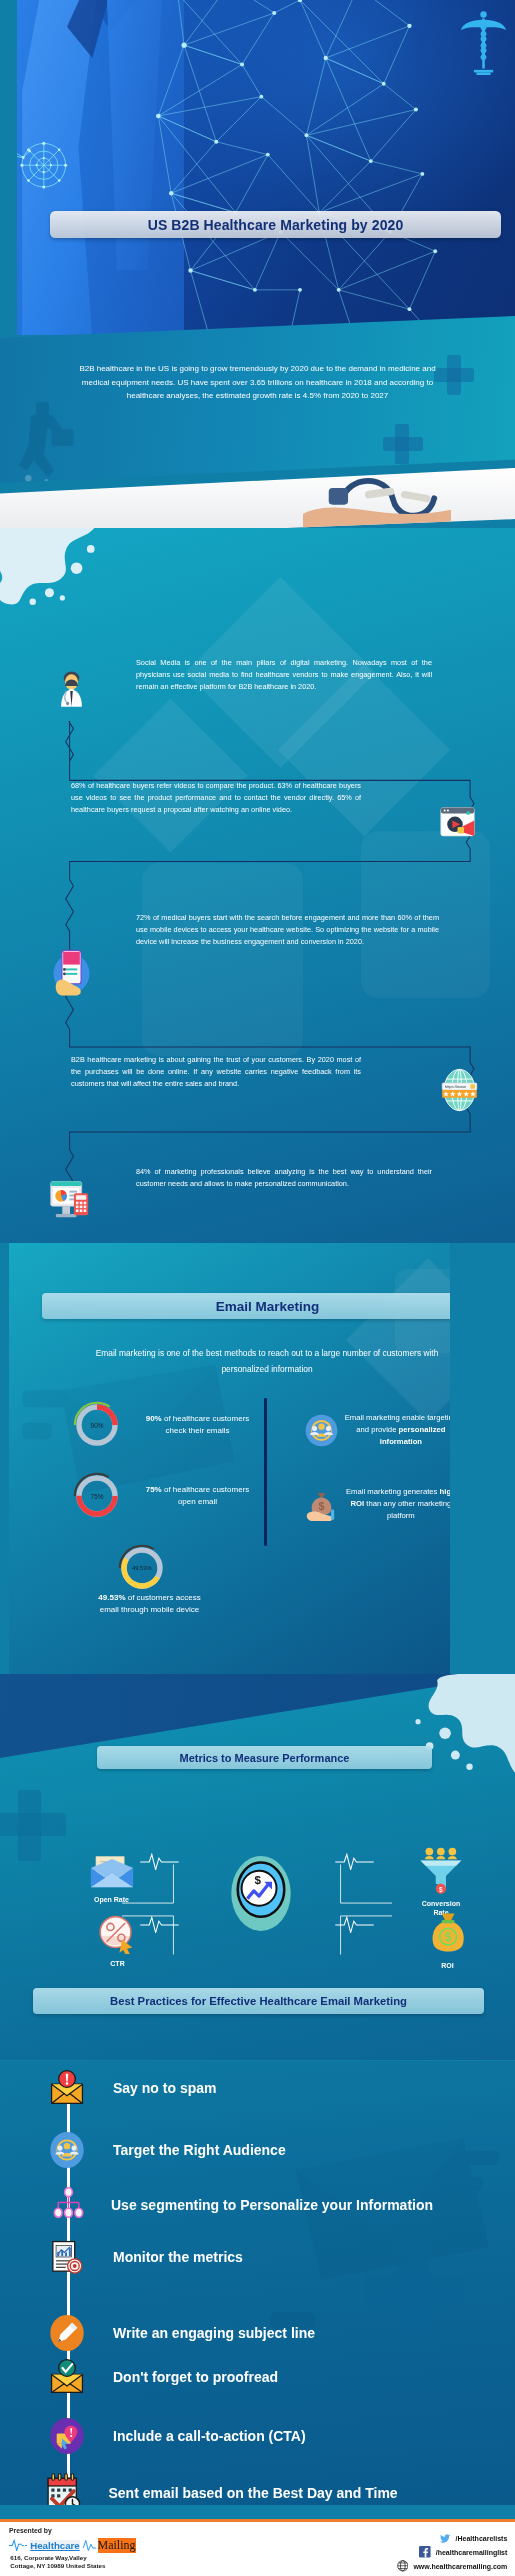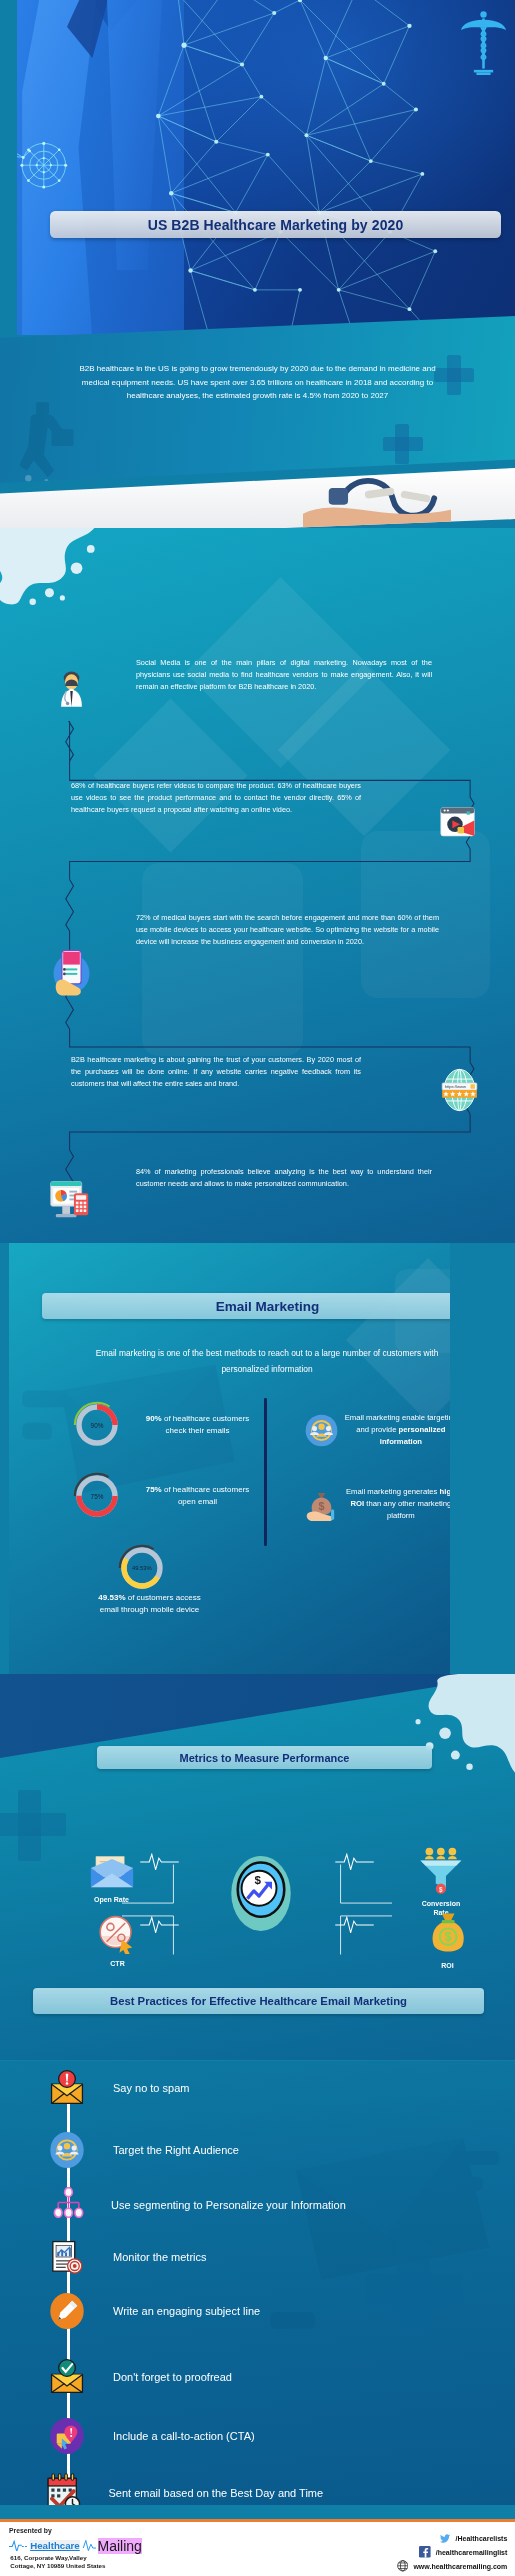--- a/index.html
+++ b/index.html
@@ -157,31 +157,31 @@
 
   
   .practice-sec {
     position: absolute; left: 0; top: 2061px; width: 515px; height: 444px;
     background: linear-gradient(175deg, #0d78a2 0%, #0c6d9b 28%, #0b6494 60%, #0a5a8c 100%);
     overflow: hidden;
   }
   .timeline { position: absolute; left: 67px; top: 169px; width: 3.2px; height: 386px; background: #ffffff; }
   .practice-item { position: absolute; display: flex; align-items: center; }
   .practice-icon { width: 36px; height: 36px; flex: none; z-index: 2; }
-  .practice-label { color: #fff; font-size: 11px; font-weight: normal; margin-left: 0px; }
+  .practice-label { color: #fff; font-size: 14px; font-weight: bold; margin-left: 0px; }
 
   
   .footer {
     position: absolute; left: 0; top: 2519px; width: 515px; height: 57px;
     background: #ffffff; border-top: 3.2px solid #ef7d30;
   }
   .presented { position: absolute; left: 9px; top: 5.2px; color: #222; font-size: 6.8px; font-weight: bold; }
   .brand { position: absolute; left: 9px; top: 15.5px; display: flex; align-items: center; gap: 1.9px; }
   .brand-hc { color: #1c7fd6; font-size: 9.7px; font-weight: bold; text-decoration: underline; background: #eef1f3; }
-  .brand-ml { color: #1a1a1a; font-size: 14px; font-family: Liberation Sans, sans-serif; background: #f0abfc; }
+  .brand-ml { color: #1a1a1a; font-size: 12px; font-family: Liberation Serif, serif; background: #f97316; }
   .addr { position: absolute; left: 10.3px; top: 32px; color: #1a1a1a; font-size: 6.2px; font-weight: bold; line-height: 8.4px; }
   .social { position: absolute; right: 7.7px; top: 9px; width: 193px; }
   .social-row { display: flex; align-items: center; justify-content: flex-end; gap: 5.2px; height: 14px; }
   .social-row span { color: #111; font-size: 7px; font-weight: bold; }
 </style>
 </head>
 <body>
 
 <div class="infographic">
 
@@ -743,21 +743,21 @@
             <path d="M11 39 H35"></path>
             <path d="M11 44 H26"></path>
         </g>
         <circle cx="40" cy="42" r="11" fill="#fdf2f2" stroke="#c0392b" stroke-width="2"></circle>
         <circle cx="40" cy="42" r="7" fill="none" stroke="#c0392b" stroke-width="2"></circle>
         <circle cx="40" cy="42" r="3" fill="#c0392b"></circle>
       </svg>
       <div class="practice-label" style="margin-left:28px;">Monitor the metrics</div>
     </div>
 
-    <div class="practice-item" style="left:49px; top:232px;">
+    <div class="practice-item" style="left:49px; top:254px;">
       <svg class="practice-icon" viewBox="0 0 56 56">
         <ellipse cx="28" cy="28" rx="26" ry="28" fill="#ee8420"></ellipse>
         <path d="M14 42 L18 30 L36 12 L44 20 L26 38 Z" fill="#fdfdfd"></path>
         <path d="M36 12 L44 20 L40 24 L32 16 Z" fill="#e7eef5"></path>
         <path d="M14 42 L19 40 L16 37 Z" fill="#4a4a4a"></path>
       </svg>
       <div class="practice-label" style="margin-left:28px;">Write an engaging subject line</div>
     </div>
 
     <div class="practice-item" style="left:49px; top:298px;">

